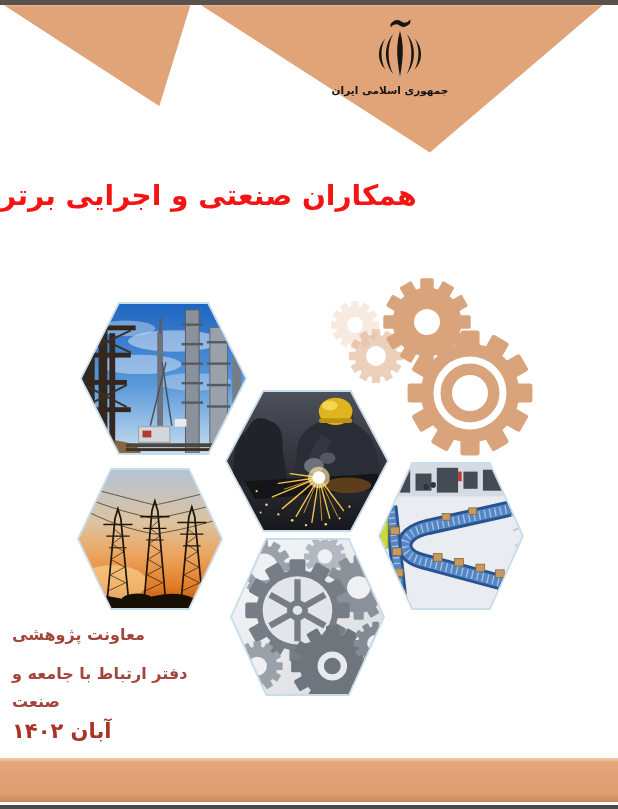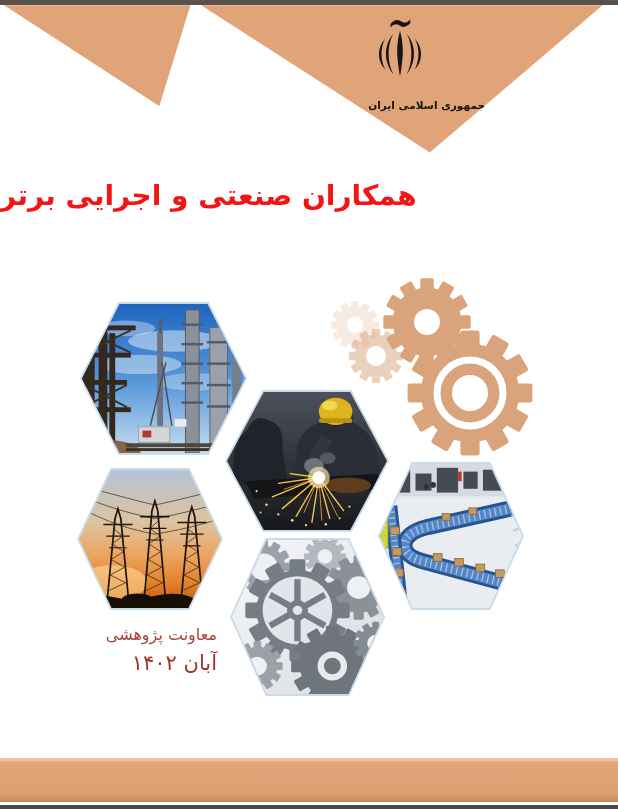--- a/index.html
+++ b/index.html
@@ -1,41 +1,41 @@
 <!DOCTYPE html>
 <html><head>
 <meta charset="utf-8">
 <style>
   html,body{margin:0;padding:0;background:#fff;}
   .page{position:relative;width:618px;height:809px;background:#ffffff;overflow:hidden;
         font-family:"DejaVu Sans",sans-serif;}
   .banner{position:absolute;left:0;top:0;}
   .emblem{position:absolute;left:357px;top:15px;width:86px;height:66px;}
   .emblem svg{display:block;width:100%;height:100%;}
-  .ministry{position:absolute;left:295px;top:98px;width:190px;
+  .ministry{position:absolute;left:295px;top:83px;width:190px;text-align:center;
             direction:rtl;color:#141414;font-weight:bold;}
   .ministry .m1{font-size:10.5px;line-height:15px;}
   .ministry .m2{font-size:10px;line-height:15px;}
   .title{position:absolute;left:0;top:176px;width:618px;text-align:left;direction:rtl;
          color:#f51414;font-weight:bold;}
   .title .t1{font-size:28px;line-height:40px;}
   .title .t2{font-size:28px;line-height:40px;margin-top:18px;}
   .gearcluster{position:absolute;left:318px;top:274px;}
   .hex{position:absolute;background:#c9dcea;
        clip-path:polygon(23% 0%,77% 0%,100% 50%,77% 100%,23% 100%,0% 50%);}
   .hex-in{position:absolute;inset:2px;
        clip-path:polygon(23% 0%,77% 0%,100% 50%,77% 100%,23% 100%,0% 50%);}
   .hex-in svg{display:block;width:100%;height:100%;}
   #hx-refinery{left:80px;top:302px;width:167px;height:153px;}
   #hx-welder{left:225px;top:390px;width:164px;height:142px;}
   #hx-power{left:77px;top:468px;width:146px;height:142px;}
   #hx-gearsphoto{left:230px;top:538px;width:155px;height:158px;}
   #hx-warehouse{left:378px;top:462px;width:146px;height:148px;}
-  .ftext{position:absolute;left:12px;top:622px;width:205px;text-align:right;direction:rtl;
-         font-weight:normal;}
+  .ftext{position:absolute;left:12px;top:622px;width:205px;text-align:left;direction:rtl;
+         font-weight:bold;}
   .ftext .f1{font-size:16px;line-height:26px;color:#a2453d;}
   .ftext .f2{font-size:16px;line-height:28px;margin-top:12px;color:#a2453d;}
   .ftext .fd{font-size:21px;line-height:30px;margin-top:0;color:#a93327;}
   .fbar{position:absolute;left:0;top:758px;width:618px;height:44px;
         background:linear-gradient(180deg,#f1c49e 0,#f1c49e 2px,#e3a57a 4px,#dd9e6f 36px,#c78a5b 44px);}
   .bline{position:absolute;left:0;top:805px;width:618px;height:4px;background:#4c4844;}
   .defs{position:absolute;width:0;height:0;}
 </style>
 </head>
 <body>
@@ -347,19 +347,20 @@
           <line x1="148" y1="54" x2="160" y2="50"></line>
             <line x1="150" y1="70" x2="160" y2="66"></line>
           <line x1="152" y1="86" x2="160" y2="82"></line>
         </g>
       </svg>
     </div>
   </div>
 
   <div class="ftext" lang="fa">
     <div class="f1">معاونت پژوهشی</div>
+    <div class="f2">دفتر ارتباط با جامعه و صنعت</div>
     <div class="fd">آبان ۱۴۰۲</div>
   </div>
 
   <div class="fbar"></div>
   <div class="bline"></div>
 
 </div>
 
 </body></html>

